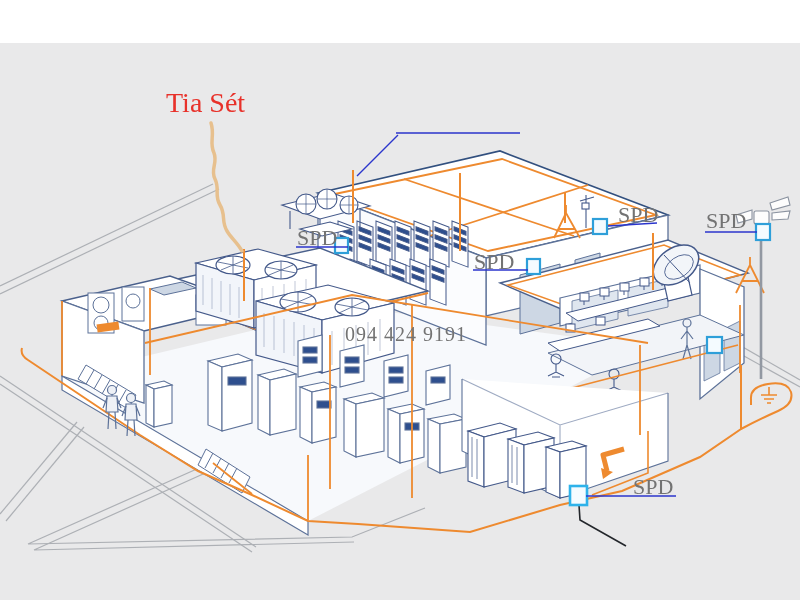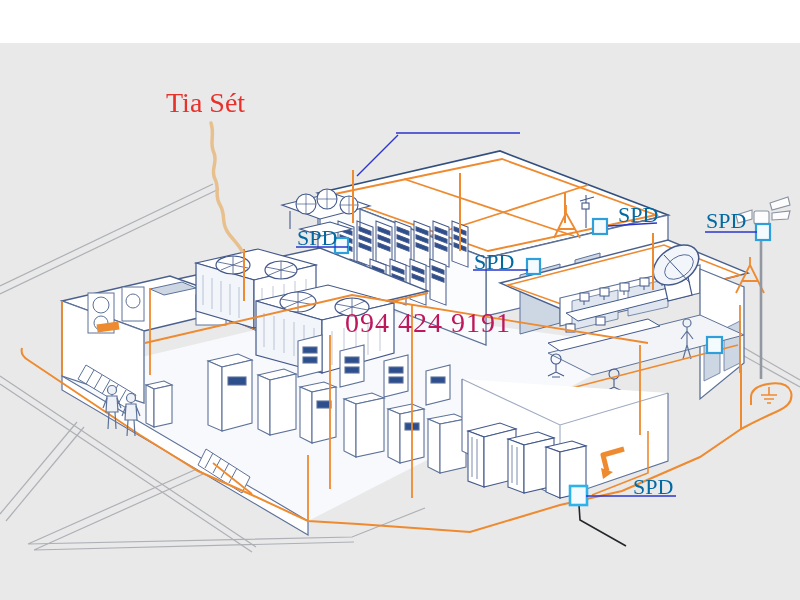--- a/index.html
+++ b/index.html
@@ -6,22 +6,22 @@
   #stage{
     position:relative;width:800px;height:600px;overflow:hidden;
     background:#e9e9ea;
     font-family:"Liberation Serif", serif;
     margin-top:43px;
   }
   #stage svg{position:absolute;left:0;top:0;}
   .lbl{position:absolute;line-height:1;white-space:nowrap;user-select:none;}
   .lbl-tia{left:166px;top:46px;font-size:28px;color:#e8312a;}
   .lbl-kim{left:397px;top:57px;font-size:29px;color:#2b35cc;}
-  .lbl-phone{left:345px;top:266px;font-size:28px;color:#be185d;letter-spacing:1px;}
-  .spd{font-size:22px;color:#0369a1;}
+  .lbl-phone{left:345px;top:281px;font-size:20px;color:#737373;letter-spacing:1px;}
+  .spd{font-size:22px;color:#737373;}
   .spd1{left:297px;top:184px;}
   .spd2{left:474px;top:208px;}
   .spd3{left:618px;top:161px;}
   .spd4{left:706px;top:167px;}
   .spd5{left:633px;top:433px;}
 </style>
 </head>
 <body>
 
 <div id="stage">

